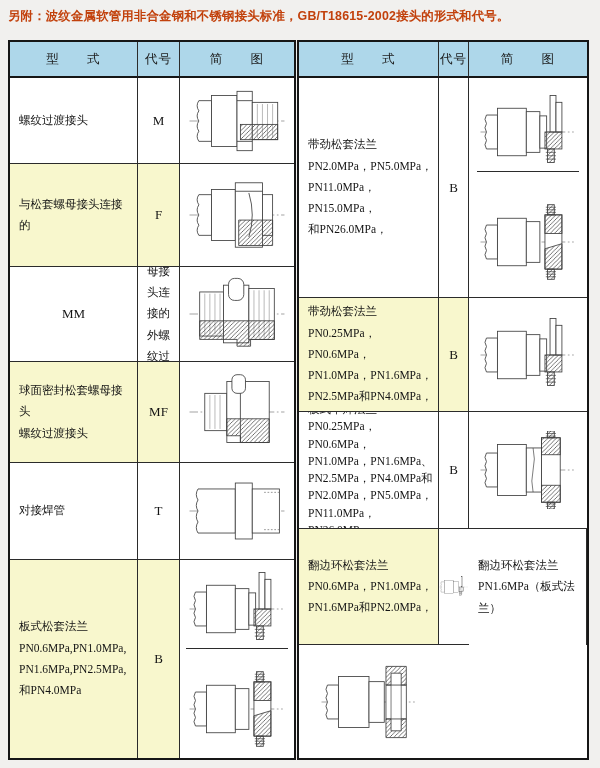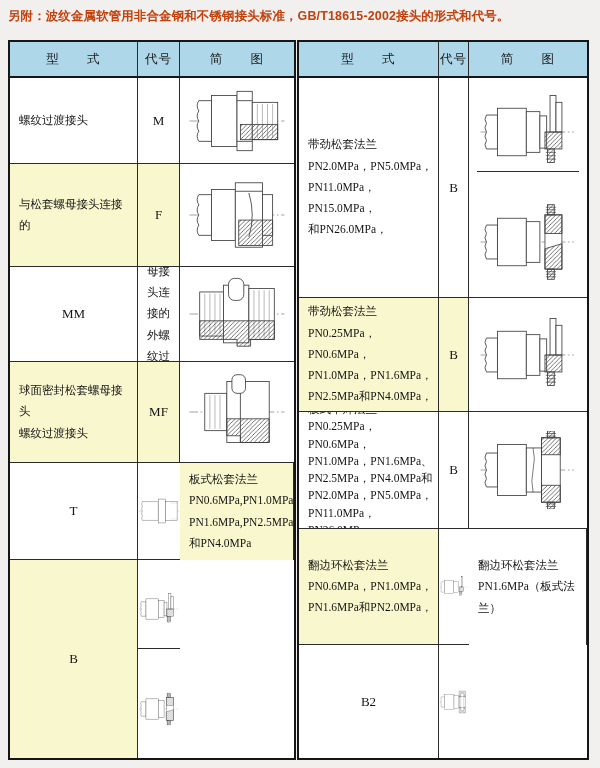--- a/index.html
+++ b/index.html
@@ -227,20 +227,21 @@
 
       <div class="cell type hl">球面密封松套螺母接头
 螺纹过渡接头</div>
       <div class="cell code hl">MF</div>
       <div class="cell lastcol">
         <svg class="diag" viewBox="0 0 116 92">
             <use href="#sym-mf"></use>
           </svg>
       </div>
 
+      <div class="cell type">对接焊管</div>
       <div class="cell code">T</div>
       <div class="cell lastcol">
         <svg class="diag" viewBox="0 0 116 92">
             <use href="#sym-t"></use>
           </svg>
       </div>
 
       <div class="cell type hl lastrow">板式松套法兰
 PN0.6MPa,PN1.0MPa,
 PN1.6MPa,PN2.5MPa,
@@ -311,21 +312,20 @@
 PN0.6MPa，PN1.0MPa，
 PN1.6MPa和PN2.0MPa，</div>
       <div class="cell lastcol">
         <svg class="diag" viewBox="0 0 116 92">
             <use href="#sym-flange-b1"></use>
           </svg>
       </div>
 
       <div class="cell type lastrow">翻边环松套法兰
 PN1.6MPa（板式法兰）</div>
-      <div class="cell code lastrow">B2</div>
       <div class="cell lastcol lastrow">
         <svg class="diag" viewBox="0 0 116 92">
             <use href="#sym-flange-b2"></use>
           </svg>
       </div>
     </div>
 
   </div>
 </div>
 

